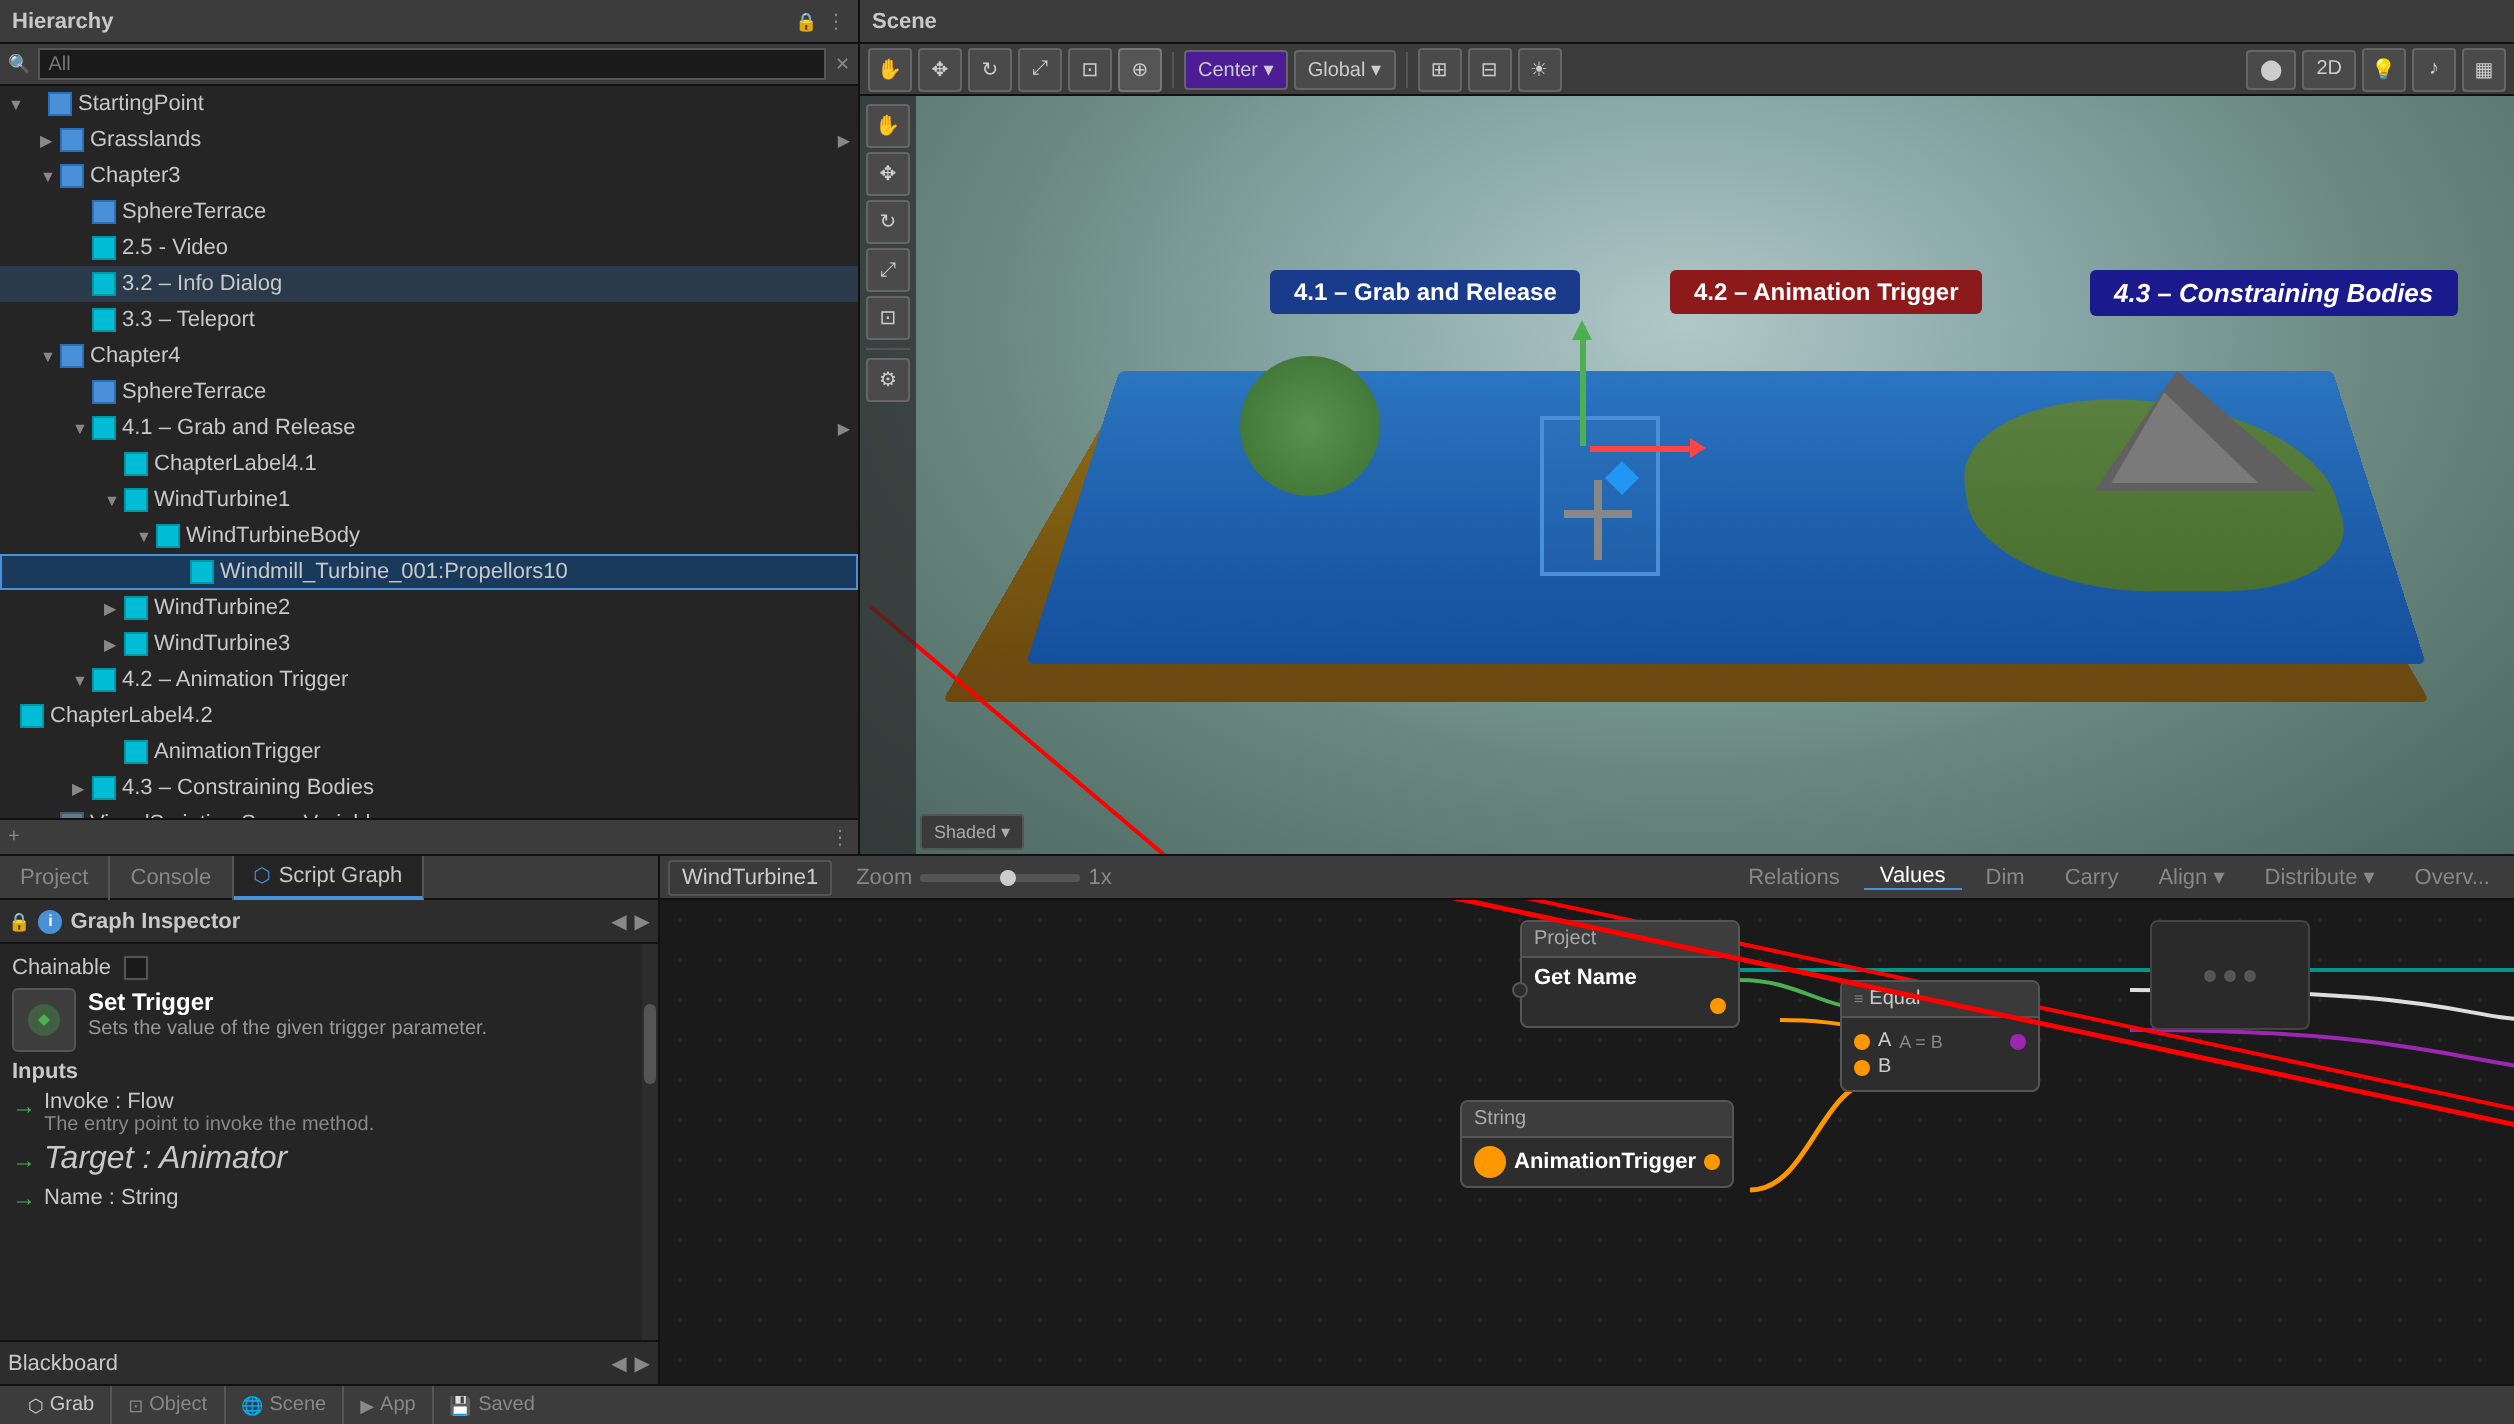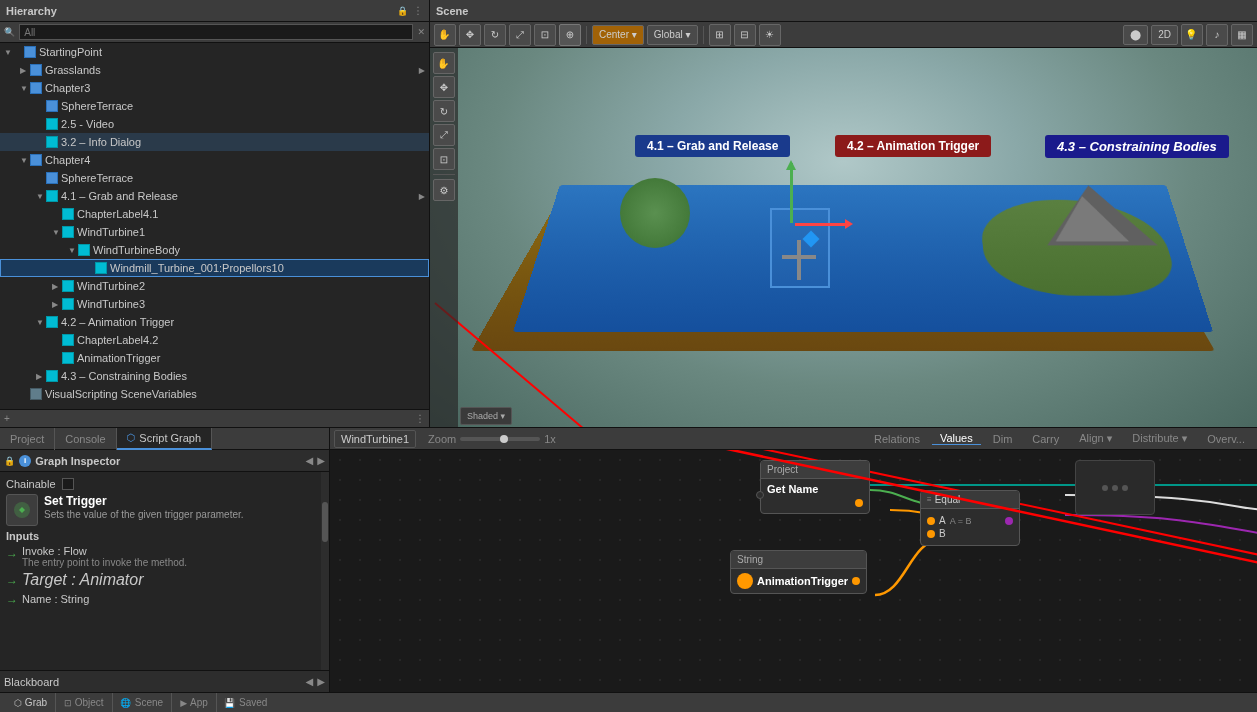--- a/index.html
+++ b/index.html
@@ -60,20 +60,25 @@
           <span style="display:inline-block; width:12px; height:12px; background:#00bcd4; border:1px solid #0097a7; margin-right:3px; flex-shrink:0;"></span>
           <span style="font-size:11px; color:#c8c8c8;">2.5 - Video</span>
         </div>
 
         <div style="display:flex; align-items:center; height:18px; padding-left:36px; cursor:pointer; background:#2a3a4a;">
           <span style="display:inline-block; width:10px; color:#888; font-size:8px;"></span>
           <span style="display:inline-block; width:12px; height:12px; background:#00bcd4; border:1px solid #0097a7; margin-right:3px; flex-shrink:0;"></span>
           <span style="font-size:11px; color:#c8c8c8;">3.2 – Info Dialog</span>
         </div>
 
+        <div style="display:flex; align-items:center; height:18px; padding-left:36px; cursor:pointer;">
+          <span style="display:inline-block; width:10px; color:#888; font-size:8px;"></span>
+          <span style="display:inline-block; width:12px; height:12px; background:#00bcd4; border:1px solid #0097a7; margin-right:3px; flex-shrink:0;"></span>
+          <span style="font-size:11px; color:#c8c8c8;">3.3 – Teleport</span>
+        </div>
 
         <div style="display:flex; align-items:center; height:18px; padding-left:20px; cursor:pointer;">
           <span style="display:inline-block; width:10px; color:#888; font-size:8px;">▼</span>
           <span style="display:inline-block; width:12px; height:12px; background:#4a90d9; border:1px solid #2a70b9; margin-right:3px; flex-shrink:0;"></span>
           <span style="font-size:11px; color:#c8c8c8;">Chapter4</span>
         </div>
 
         <div style="display:flex; align-items:center; height:18px; padding-left:36px; cursor:pointer;">
           <span style="display:inline-block; width:10px; color:#888; font-size:8px;"></span>
           <span style="display:inline-block; width:12px; height:12px; background:#4a90d9; border:1px solid #2a70b9; margin-right:3px; flex-shrink:0;"></span>
@@ -122,21 +127,21 @@
           <span style="display:inline-block; width:12px; height:12px; background:#00bcd4; border:1px solid #0097a7; margin-right:3px; flex-shrink:0;"></span>
           <span style="font-size:11px; color:#c8c8c8;">WindTurbine3</span>
         </div>
 
         <div style="display:flex; align-items:center; height:18px; padding-left:36px; cursor:pointer;">
           <span style="display:inline-block; width:10px; color:#888; font-size:8px;">▼</span>
           <span style="display:inline-block; width:12px; height:12px; background:#00bcd4; border:1px solid #0097a7; margin-right:3px; flex-shrink:0;"></span>
           <span style="font-size:11px; color:#c8c8c8;">4.2 – Animation Trigger</span>
         </div>
 
-        <div style="display:flex; align-items:center; height:18px; padding-left:52px; cursor:pointer;">
+        <div style="display:flex; align-items:center; height:18px; cursor:pointer;">
           <span style="display:inline-block; width:10px; color:#888; font-size:8px;"></span>
           <span style="display:inline-block; width:12px; height:12px; background:#00bcd4; border:1px solid #0097a7; margin-right:3px; flex-shrink:0;"></span>
           <span style="font-size:11px; color:#c8c8c8;">ChapterLabel4.2</span>
         </div>
 
         <div style="display:flex; align-items:center; height:18px; padding-left:52px; cursor:pointer;">
           <span style="display:inline-block; width:10px; color:#888; font-size:8px;"></span>
           <span style="display:inline-block; width:12px; height:12px; background:#00bcd4; border:1px solid #0097a7; margin-right:3px; flex-shrink:0;"></span>
           <span style="font-size:11px; color:#c8c8c8;">AnimationTrigger</span>
         </div>
@@ -177,21 +182,21 @@
         <div style="width:22px; height:22px; background:#4a4a4a; border:1px solid #666; border-radius:2px; display:flex; align-items:center; justify-content:center; cursor:pointer; font-size:10px; color:#ccc;">↻</div>
 
         <div style="width:22px; height:22px; background:#4a4a4a; border:1px solid #666; border-radius:2px; display:flex; align-items:center; justify-content:center; cursor:pointer; font-size:10px; color:#ccc;">⤢</div>
 
         <div style="width:22px; height:22px; background:#4a4a4a; border:1px solid #666; border-radius:2px; display:flex; align-items:center; justify-content:center; cursor:pointer; font-size:10px; color:#ccc;">⊡</div>
 
         <div style="width:22px; height:22px; background:#555; border:1px solid #777; border-radius:2px; display:flex; align-items:center; justify-content:center; cursor:pointer; font-size:10px; color:#ccc;">⊕</div>
 
         <div style="width:1px; height:18px; background:#555; margin:0 2px;"></div>
 
-        <button style="height:20px; background:#a16207; border:1px solid #666; color:#ccc; font-size:10px; cursor:pointer; padding:0 6px; border-radius:2px;">Center ▾</button>
+        <button style="height:20px; background:#4c1d95; border:1px solid #666; color:#ccc; font-size:10px; cursor:pointer; padding:0 6px; border-radius:2px;">Center ▾</button>
         <button style="height:20px; background:#4a4a4a; border:1px solid #666; color:#ccc; font-size:10px; cursor:pointer; padding:0 6px; border-radius:2px;">Global ▾</button>
 
         <div style="width:1px; height:18px; background:#555; margin:0 2px;"></div>
         <div style="width:22px; height:22px; background:#4a4a4a; border:1px solid #666; border-radius:2px; display:flex; align-items:center; justify-content:center; cursor:pointer; font-size:10px; color:#ccc;">⊞</div>
         <div style="width:22px; height:22px; background:#4a4a4a; border:1px solid #666; border-radius:2px; display:flex; align-items:center; justify-content:center; cursor:pointer; font-size:10px; color:#ccc;">⊟</div>
         <div style="width:22px; height:22px; background:#4a4a4a; border:1px solid #666; border-radius:2px; display:flex; align-items:center; justify-content:center; cursor:pointer; font-size:10px; color:#ccc;">☀</div>
 
         <div style="flex:1;"></div>
 
         <button style="height:20px; background:#4a4a4a; border:1px solid #666; color:#ccc; font-size:10px; cursor:pointer; padding:0 6px; border-radius:2px;">⬤</button>

